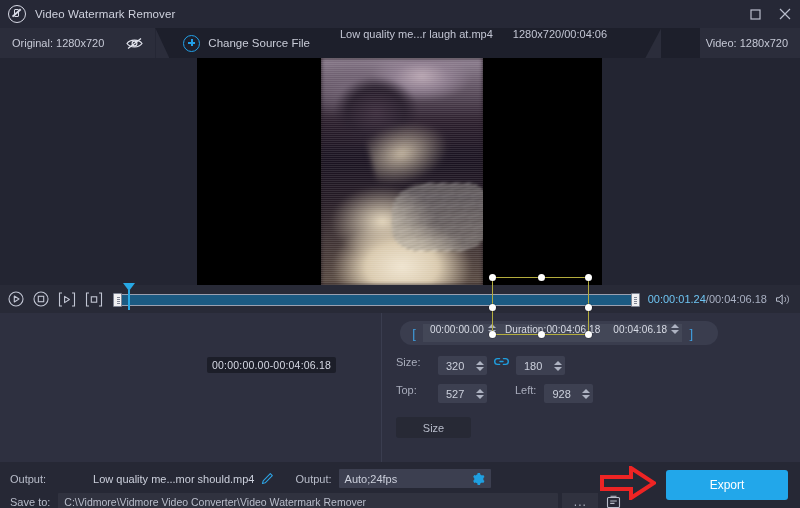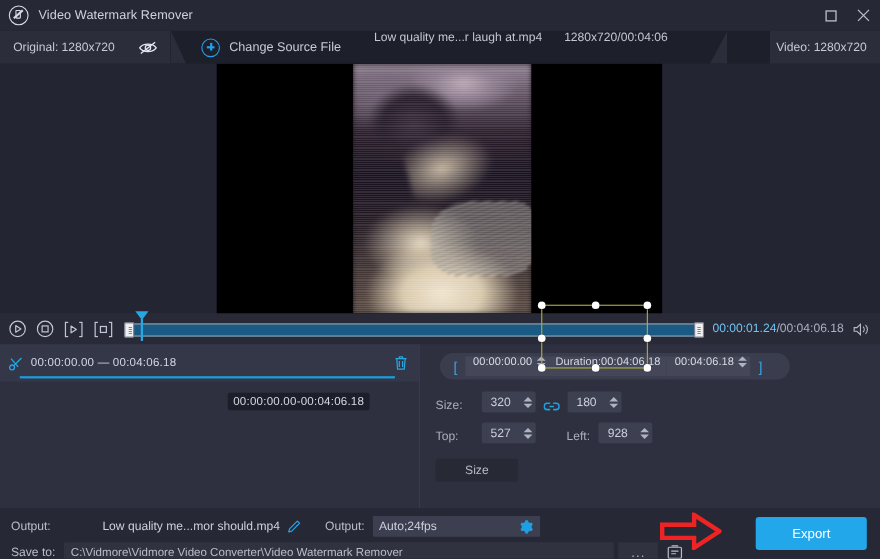--- a/index.html
+++ b/index.html
@@ -246,21 +246,21 @@
   }
   .tp-field.mid { background:#434757; padding: 0 6px; }
   .spin { display:flex; flex-direction:column; margin-left:4px; gap:2px; }
   .spin i {
     display:block; width:0; height:0;
     border-left:4px solid transparent; border-right:4px solid transparent;
   }
   .spin i.up { border-bottom:4px solid #aeb3c2; }
   .spin i.dn { border-top:4px solid #aeb3c2; }
 
-  .field-row { position:absolute; display:flex; align-items:flex-end; }
+  .field-row { position:absolute; display:flex; align-items:flex-start; }
   .fr-size { left:14px; top:43px; }
   .fr-pos  { left:14px; top:71px; }
   .fl { color:#a9adbc; font-size:11px; }
   .numbox {
     background:#3d4051; height:19px; display:flex; align-items:center;
     padding: 0 3px 0 8px; color:#ccd0dc; font-size:11px; border-radius:2px;
   }
   .numbox .val { min-width: 26px; }
   .chain { color:#1f9fe0; margin: 0 7px; display:flex; align-items:center; }
   .reset-btn {
@@ -288,21 +288,21 @@
   .save-row { position:absolute; left:10px; top:31px; right:0; display:flex; align-items:center; }
   .save-path {
     margin-left:8px; width:500px; height:17px; background:#30323f;
     display:flex; align-items:center; padding: 0 6px; color:#b9bdca; font-size:10.5px;
     border-radius:1px;
   }
   .dots { margin-left:4px; width:36px; height:17px; background:#30323f; color:#aeb2c0;
           display:flex; align-items:center; justify-content:center; font-size:12px; letter-spacing:1px;}
   .folder { margin-left:8px; color:#b9bdca; display:flex; align-items:center; }
   .export-btn {
-    position:absolute; right:12px; top:8px; width:101px; height:30px;
+    position:absolute; right:12px; top:8px; width:122px; height:30px;
     background:#22a7ea; border-radius:3px; color:#fff; font-size:12px;
     display:flex; align-items:center; justify-content:center;
   }
   
   .red-arrow {
     position:absolute; right:144px; top:466px; width:56px; height:34px; z-index:30;
   }
 </style>
 </head>
 <body>
@@ -417,35 +417,20 @@
           <path d="M1.5 4.8 L4 4.8 L7.2 1.8 L7.2 11.2 L4 8.2 L1.5 8.2 Z" fill="none" stroke="currentColor" stroke-width="1"></path>
           <path d="M9.6 4 C11 5.4 11 7.6 9.6 9" fill="none" stroke="currentColor" stroke-width="1"></path>
           <path d="M11.8 2.4 C14.1 4.6 14.1 8.4 11.8 10.6" fill="none" stroke="currentColor" stroke-width="1"></path>
         </svg>
     </span>
   </div>
 
   <div class="lower">
 
     <div class="lower-left">
-      <div class="clip-row">
-        <span class="scissors">
-          <svg width="13" height="13" viewBox="0 0 13 13">
-              <circle cx="3" cy="10" r="2.2" fill="none" stroke="currentColor" stroke-width="1.2"></circle>
-              <path d="M4.6 8.4 L11.5 1.5 M2 2 L8.5 9.5" fill="none" stroke="currentColor" stroke-width="1.2"></path>
-            </svg>
-        </span>
-        <span class="clip-time">00:00:00.00 — 00:04:06.18</span>
-        <span class="trash">
-          <svg width="13" height="14" viewBox="0 0 13 14">
-              <path d="M1.5 3 L11.5 3 M5 3 L5 1.5 L8 1.5 L8 3 M2.7 3 L3.4 12.5 L9.6 12.5 L10.3 3 M5 5.2 L5 10.6 M8 5.2 L8 10.6" fill="none" stroke="currentColor" stroke-width="1.1" stroke-linejoin="round"></path>
-            </svg>
-        </span>
-        <div class="clip-underline"></div>
-      </div>
 
       <div class="range-chip">00:00:00.00-00:04:06.18</div>
 
     </div>
 
     <div class="lower-right">
       <div class="trim-pill">
         <span class="brk">[</span>
         <span class="tp-field">
           <span>00:00:00.00</span>

